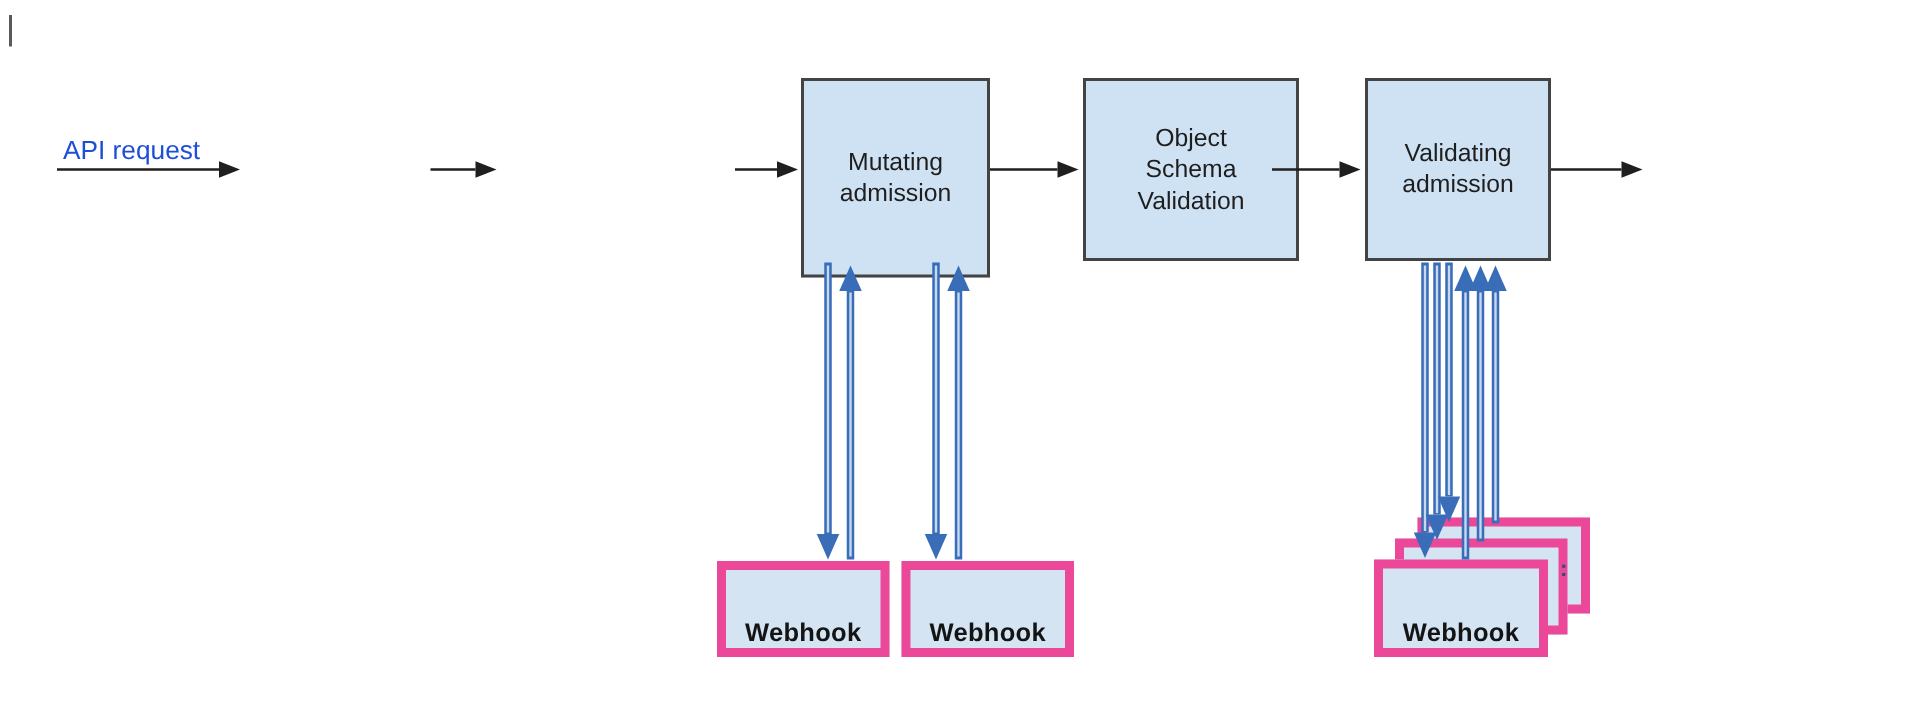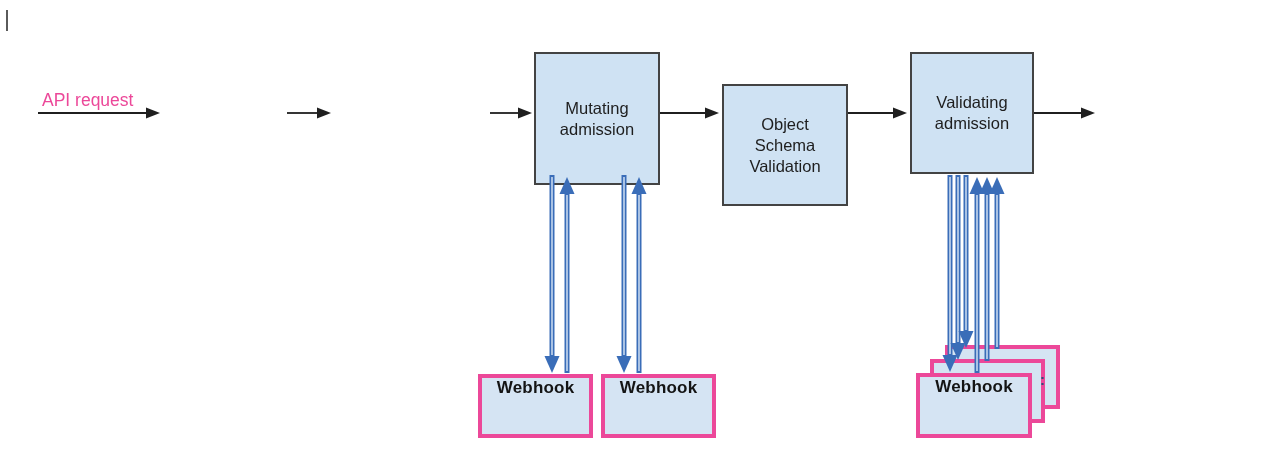--- a/index.html
+++ b/index.html
@@ -10,47 +10,47 @@
   .arrow-layer{position:absolute;left:0;top:0;z-index:5;pointer-events:none;}
   .node{
     position:absolute;z-index:2;background:#cfe2f3;border:2px solid #434343;
     display:flex;align-items:center;justify-content:center;text-align:center;
     box-sizing:border-box;
   }
   .node-label{
     white-space:pre-line;font-size:16.5px;line-height:21px;color:#1e1e1e;
   }
   .webhook{
-    position:absolute;background:#d5e4f3;border:4px solid #ec4899;
-    display:flex;align-items:flex-start;justify-content:center;text-align:center;
+    position:absolute;background:#d5e4f3;border:6px solid #ec4899;
+    display:flex;align-items:flex-end;justify-content:center;text-align:center;
     box-sizing:border-box;
   }
   .webhook-label{font-size:17px;font-weight:600;color:#141414;letter-spacing:.2px;}
   .flow-label{
     position:absolute;left:42px;top:90px;z-index:2;
-    font-size:17.5px;color:#ec4899;white-space:nowrap;
+    font-size:17.5px;color:#1d4ed8;white-space:nowrap;
   }
   .stack-mark{
     position:absolute;left:1040px;top:371px;z-index:4;
     font-size:15px;font-weight:700;color:#2e4d79;
   }
 </style>
 </head>
 <body>
 
 <div class="canvas">
 
 
 
   <div class="node" style="left:534px;top:52px;width:126px;height:133px;">
     <div class="node-label">Mutating
 admission</div>
   </div>
 
-  <div class="node" style="left:722px;top:52px;width:126px;height:122px;margin-top:32px;">
+  <div class="node" style="left:722px;top:52px;width:144px;height:122px;">
     <div class="node-label">Object
 Schema
 Validation</div>
   </div>
 
   <div class="node" style="left:910px;top:52px;width:124px;height:122px;">
     <div class="node-label">Validating
 admission</div>
   </div>
 

